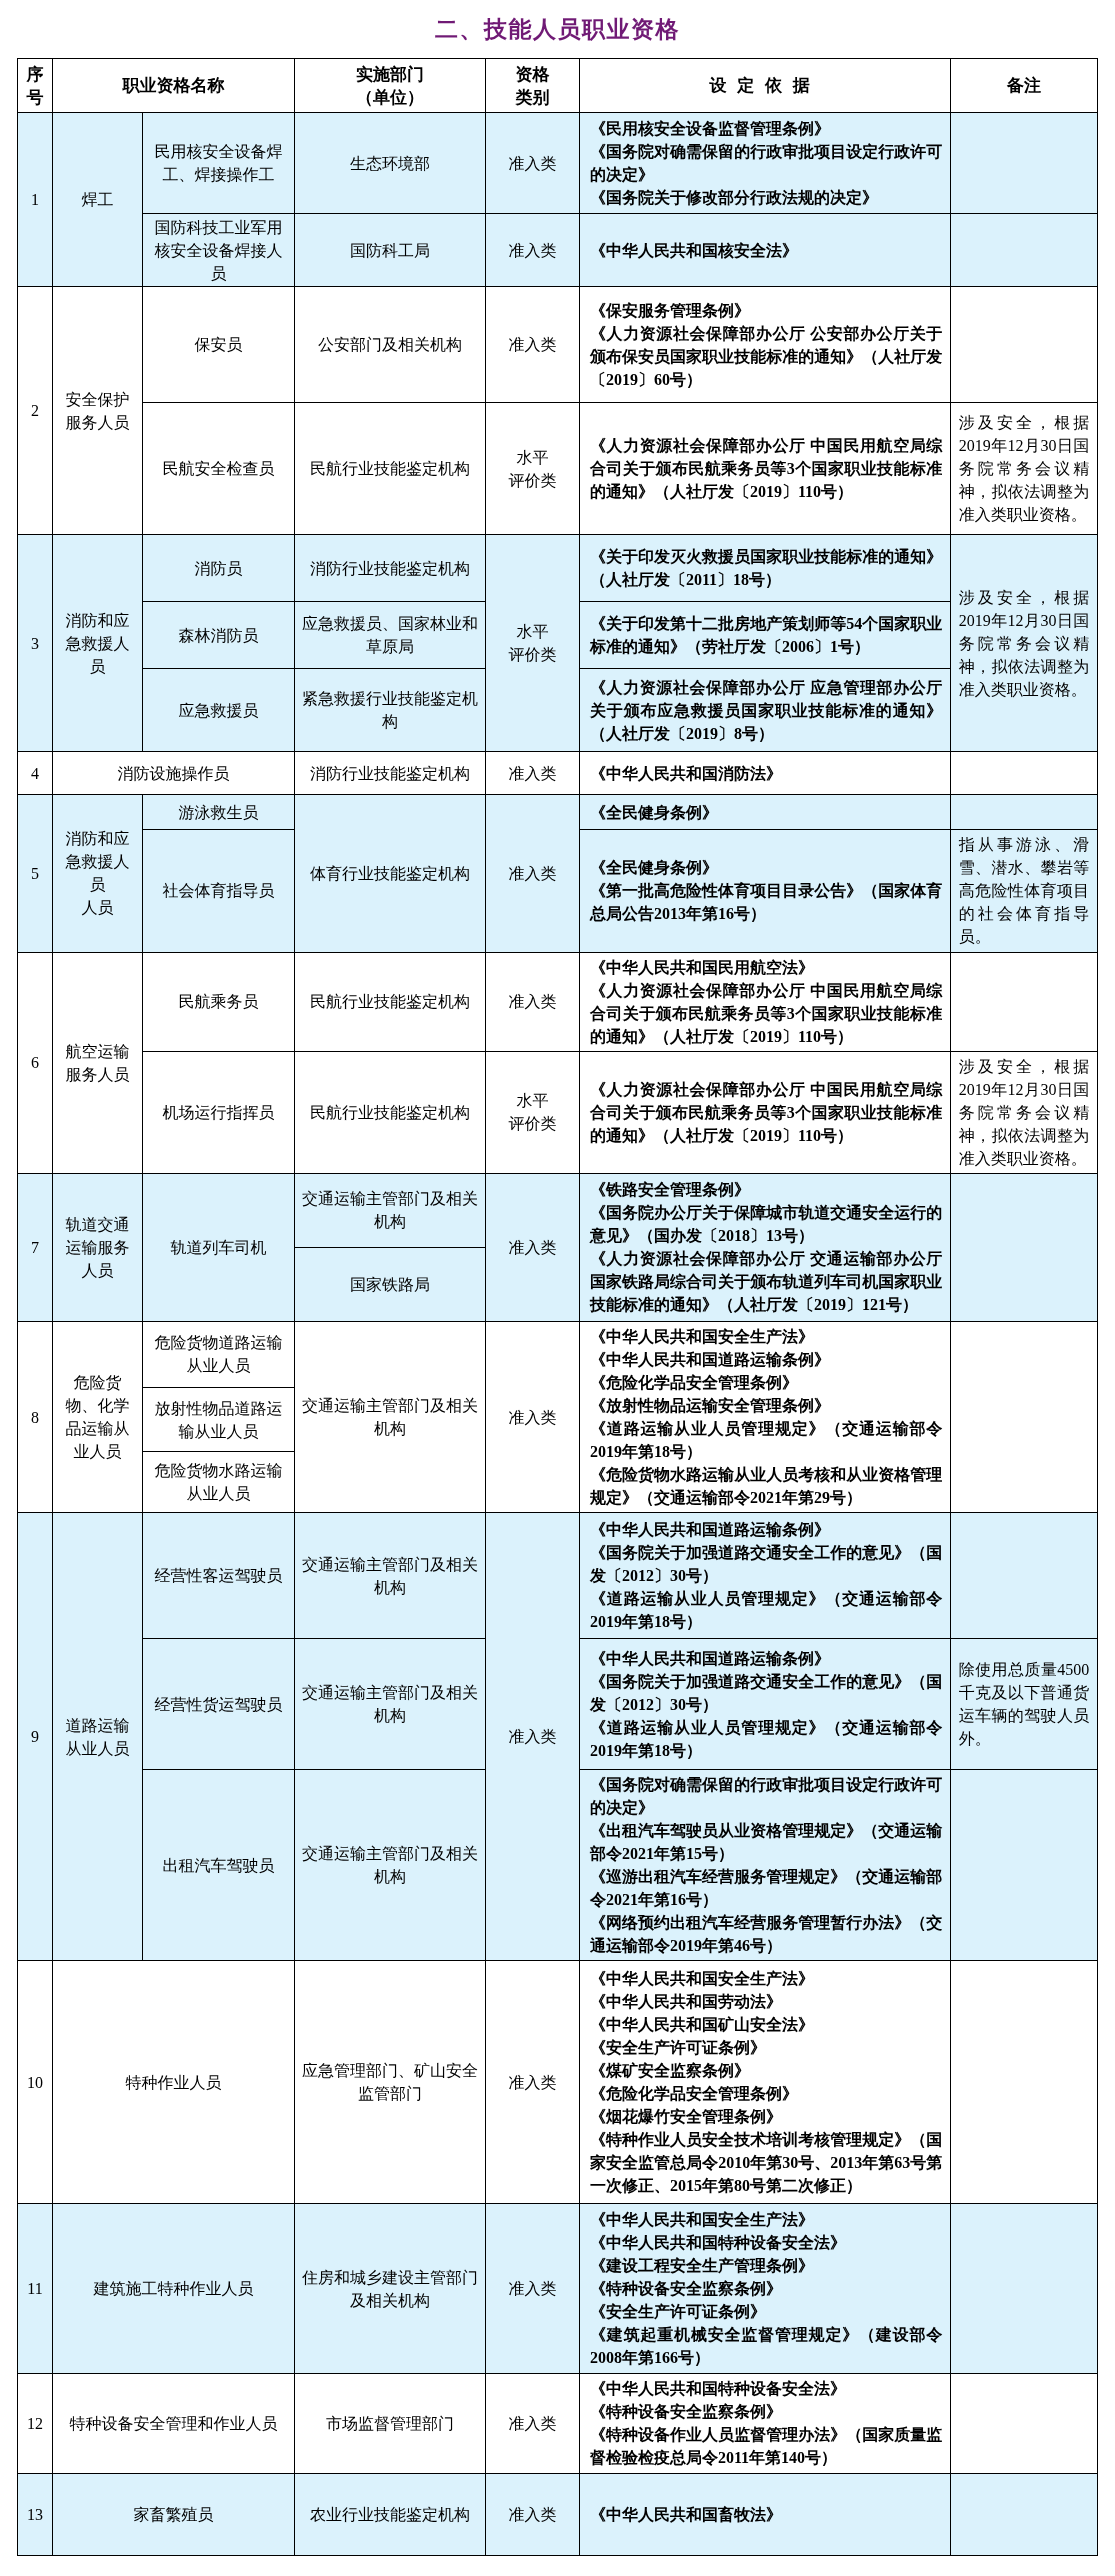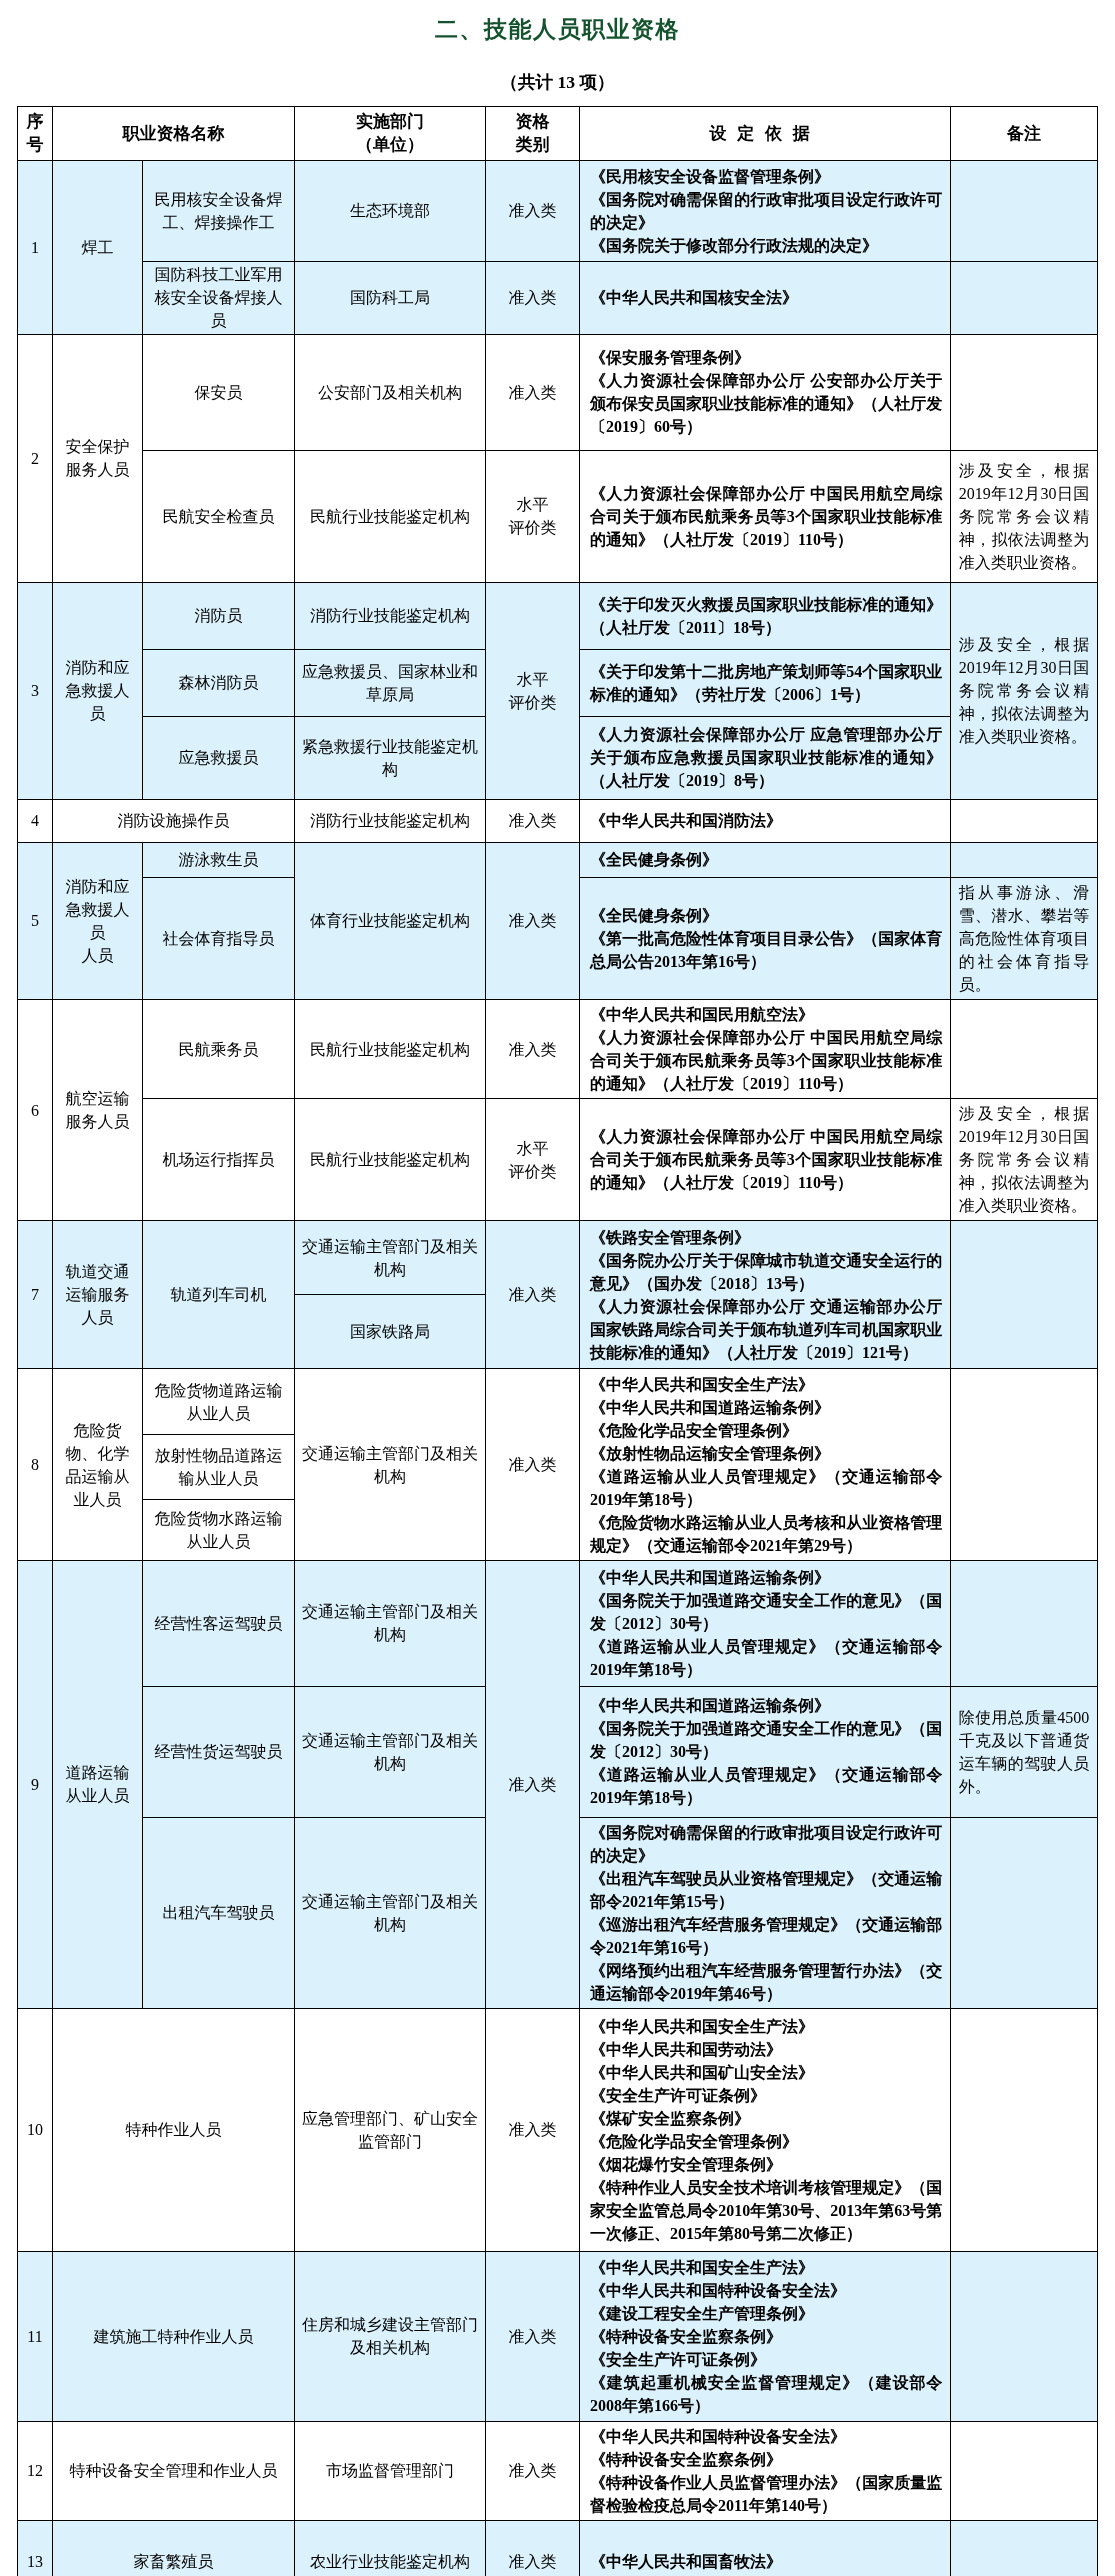--- a/index.html
+++ b/index.html
@@ -20,22 +20,21 @@
   tr.shade td{background:var(--shade,#dbf2fc);}
   td.c-no,td.c-gname,td.c-sname,td.c-name,td.c-dept,td.c-cat{text-align:center;white-space:pre-line;padding:1.5px 6.9px;}
   td.c-basis{text-align:left;padding:3.1px 7.7px 3.1px 10px;font-weight:bold;}
   td.c-remark{text-align:justify;padding:3.1px 7.7px;}
   .basis-item{text-align:justify;}
 </style>
 </head>
 <body>
 
 <div class="page">
-  <h1 class="title" style="color: #14532d;">二、技能人员职业资格</h1>
-  <div class="subtitle">（共计 13 项）</div>
+  <h1 class="title" style="color: #701a75;">二、技能人员职业资格</h1>
 
   <table class="qtable">
     <colgroup>
       <col style="width:35px">
         <col style="width:90px">
         <col style="width:152px">
       <col style="width:191px">
         <col style="width:94px">
         <col style="width:371px">
         <col style="width:147px">

